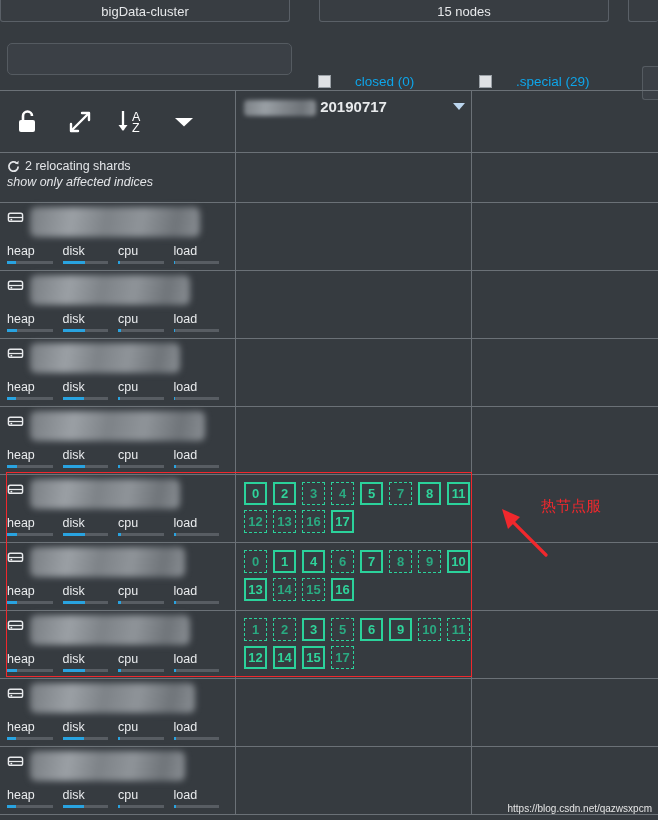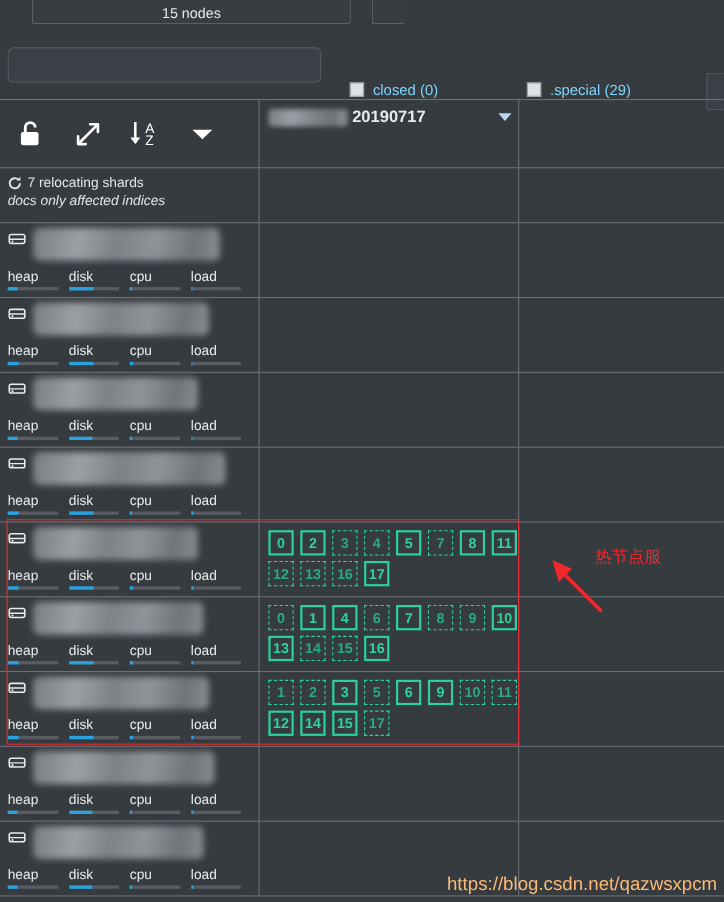--- a/index.html
+++ b/index.html
@@ -24,21 +24,21 @@
   .tab-2 { width: 290px; margin-left: 29px; }
   .tab-3 { width: 30px; margin-left: 19px; border-right: none; }
 
   
   .filterbar { position: absolute; left: 0; top: 22px; width: 658px; height: 68px; }
   .search-input {
     position: absolute; left: 7px; top: 21px; width: 285px; height: 32px;
     background: #3b4046; border: 1px solid #555b61; border-radius: 5px;
     color: #cfd2d6; font-size: 13px; padding: 0 9px; outline: none;
   }
-  .chk-group { position: absolute; display: flex; align-items: center; gap: 8px; font-size: 13.5px; color: #7dd3fc; }
+  .chk-group { position: absolute; display: flex; align-items: center; gap: 24px; font-size: 13.5px; color: #0ea5e9; }
   .chk-closed { left: 318px; top: 52px; }
   .chk-special { left: 479px; top: 52px; }
   .chkbox { width: 13px; height: 13px; background: #dfe1e4; border: 1px solid #9aa0a6; display: inline-block; }
   .side-stub {
     position: absolute; right: 0px; top: 44px; width: 16px; height: 34px;
     background: #3b4046; border: 1px solid #555b61; border-right: none; border-radius: 3px 0 0 3px;
   }
 
   
   .grid { position: absolute; left: 0; top: 90px; width: 658px; height: 730px; border-top: 1px solid #6b7177; }
@@ -87,28 +87,31 @@
   .shard.solid  { border: 2px solid #2bd29b; }
   .shard.dashed { border: 1px dashed #2bd29b; color: #2aa981; }
 
   
   .redbox { position: absolute; left: 6px; top: 472px; width: 466px; height: 205px;
     border: 1.5px solid #f0282d; pointer-events: none; z-index: 5; }
   .anno-text { position: absolute; left: 541px; top: 497px; font-size: 15px; color: #f0282d;
     font-family: "DejaVu Sans", sans-serif; white-space: nowrap; z-index: 6; }
   .anno-arrow { position: absolute; left: 496px; top: 505px; width: 52px; height: 52px; z-index: 6; }
 
-  .watermark { position: absolute; right: 6px; bottom: 6px; font-size: 17px; color: #fdba74; z-index: 7; }
+  .watermark { position: absolute; right: 6px; bottom: 6px; font-size: 10px; color: #e5e5e5; z-index: 7; }
 </style>
 </head>
 <body>
 
 <div id="root">
 
   <div class="tabstrip">
+    <div class="tab tab-1">
+      <span>bigData-cluster</span>
+    </div>
     <div class="tab tab-2">
       <span>15 nodes</span>
     </div>
     <div class="tab tab-3">
       <span></span>
     </div>
   </div>
 
   <div class="filterbar">
     <input class="search-input" type="text" placeholder="" style="">
@@ -168,23 +171,23 @@
       <div class="cell-extra"></div>
     </div>
 
     <div class="grow rrow">
       <div class="cell-node">
         <div class="reloc">
           <svg width="13" height="13" viewBox="0 0 14 14">
             <path d="M12 7a5 5 0 1 1-1.6-3.6" fill="none" stroke="#e3e5e8" stroke-width="1.9"></path>
             <path d="M12.6 0.8 L12.2 4.6 L8.6 4.1 z" fill="#e3e5e8"></path>
           </svg>
-          <span>7 relocating shards</span>
-        </div>
-        <div class="reloc-sub">docs only affected indices</div>
+          <span>2 relocating shards</span>
+        </div>
+        <div class="reloc-sub">show only affected indices</div>
       </div>
       <div class="cell-index"></div>
       <div class="cell-extra"></div>
     </div>
 
     <div id="node-rows">
         <div class="grow nrow">
           <div class="cell-node">
             <div class="node-box">
               <div class="node-top">

